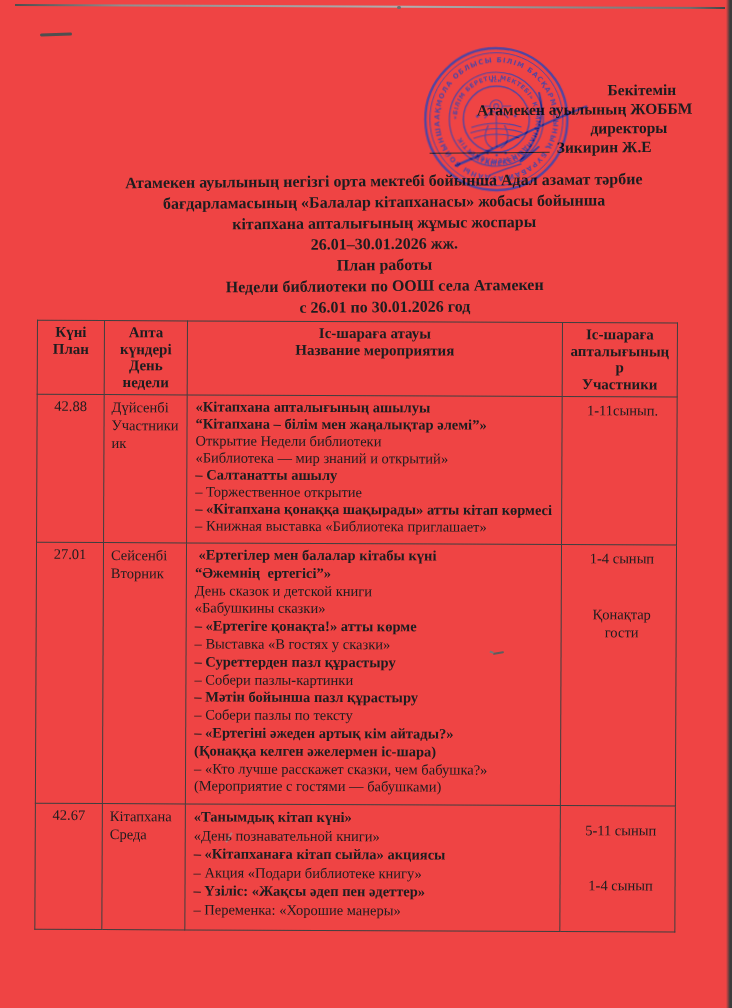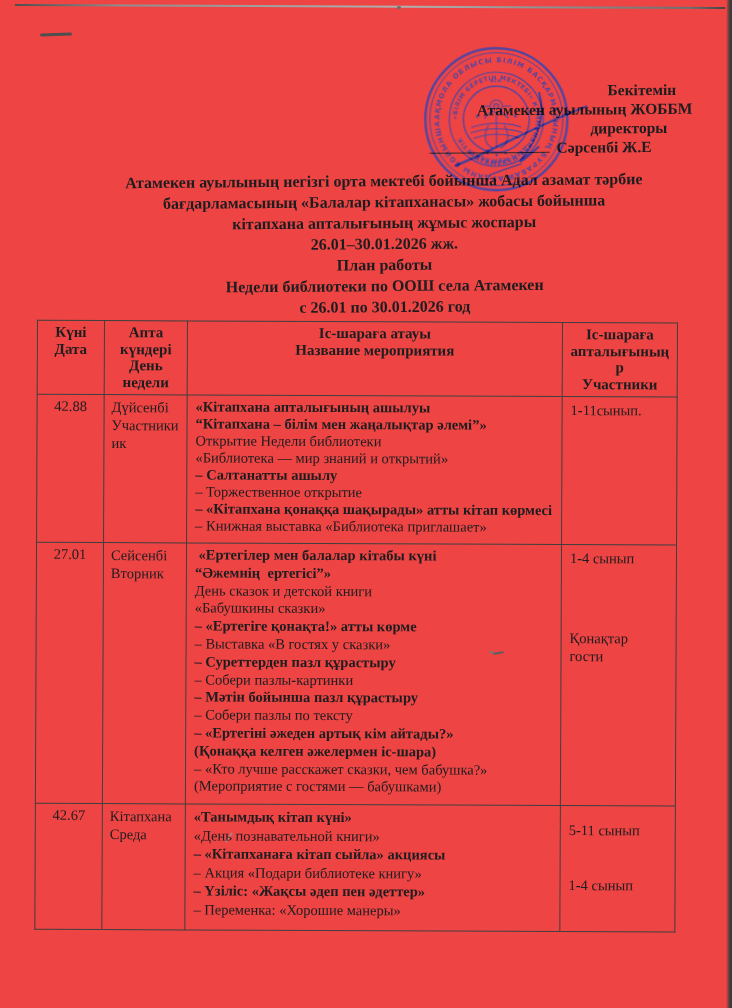--- a/index.html
+++ b/index.html
@@ -51,21 +51,21 @@
     table-layout:fixed;font-size:14.5px;transform:rotate(0.25deg);transform-origin:60px 0;}
   .plan th,.plan td{border:1.4px solid #3f3f3f;vertical-align:top;overflow:hidden;}
   .plan th{font-weight:bold;font-size:15px;line-height:16.5px;white-space:pre-line;
     text-align:center;padding:3px 2px 4px;height:58px;}
   col.c1{width:67px;} col.c2{width:83px;} col.c3{width:375px;} col.c4{width:115px;}
   td.date{text-align:center;padding-top:3px;font-size:14.5px;}
   td.day{padding:3px 2px 0 7px;white-space:pre-line;line-height:18px;}
   td.events{padding:3px 4px 3px 8px;}
   td.events div{white-space:pre-wrap;}
   td.part{padding:4px 2px 0 8px;}
-  td.part div{white-space:pre-line;line-height:18px;}
+  td.part div{white-space:pre-line;line-height:18px;text-align:center;}
   .b{font-weight:bold;}
   tr.r1 td{height:141px;} tr.r1 td.events div{line-height:17px;}
   tr.r2 td{height:254px;} tr.r2 td.events div{line-height:17.8px;}
   tr.r3 td{height:119px;} tr.r3 td.events div{line-height:18.6px;}
 </style>
 </head>
 <body>
 
 <div class="page">
 
@@ -75,21 +75,21 @@
   <div class="speck-a"></div>
   <div class="speck-b"></div>
   <div class="speck-c"></div>
 
   <div class="upper">
 
     <div class="approval">
       <div class="l1">Бекітемін</div>
       <div class="l2">Атамекен ауылының ЖОББМ</div>
       <div class="l3">директоры</div>
-      <div class="l4"><span class="sig-line"></span><span>Сәрсенбі Ж.Е</span></div>
+      <div class="l4"><span class="sig-line"></span><span>Зикирин Ж.Е</span></div>
     </div>
 
     <svg class="stamp" viewBox="0 0 150 150">
       <defs>
         <path id="ring-outer" d="M 18 75 A 57 57 0 1 1 132 75 A 57 57 0 1 1 18 75"></path>
         <path id="ring-inner" d="M 35.5 75 A 39.5 39.5 0 1 1 114.5 75 A 39.5 39.5 0 1 1 35.5 75"></path>
         <path id="ring-bottom" d="M 42 104 A 40 40 0 0 0 108 104"></path>
       </defs>
       <g stroke="#3c45ae" fill="none">
         <circle cx="75" cy="75" r="71" stroke-width="2.4"></circle>
@@ -148,21 +148,21 @@
   <table class="plan">
     <colgroup>
         <col class="c1">
         <col class="c2">
         <col class="c3">
         <col class="c4">
       </colgroup>
     <thead>
       <tr>
         <th>Күні
-Дата</th>
+План</th>
         <th>Апта
 күндері
 День
 недели</th>
         <th>Іс-шараға атауы
 Название мероприятия</th>
         <th>Іс-шараға
 апталығының
 р
 Участники</th>
@@ -203,21 +203,21 @@
             <div>– Собери пазлы-картинки</div>
             <div class="b">– Мәтін бойынша пазл құрастыру</div>
             <div>– Собери пазлы по тексту</div>
             <div class="b">– «Ертегіні әжеден артық кім айтады?»</div>
             <div class="b">(Қонаққа келген әжелермен іс-шара)</div>
             <div>– «Кто лучше расскажет сказки, чем бабушка?»</div>
             <div>(Мероприятие с гостями — бабушками)</div>
           </td>
           <td class="part">
             <div style="margin-top: 0px;">1-4 сынып</div>
-            <div style="margin-top: 62px;">Қонақтар
+            <div style="margin-top: 38px;">Қонақтар
 гости</div>
           </td>
         </tr>
         <tr class="r3">
           <td class="date">42.67</td>
           <td class="day">Кітапхана
 Среда</td>
           <td class="events">
             <div class="b">«Танымдық кітап күні»</div>
             <div>«День познавательной книги»</div>

